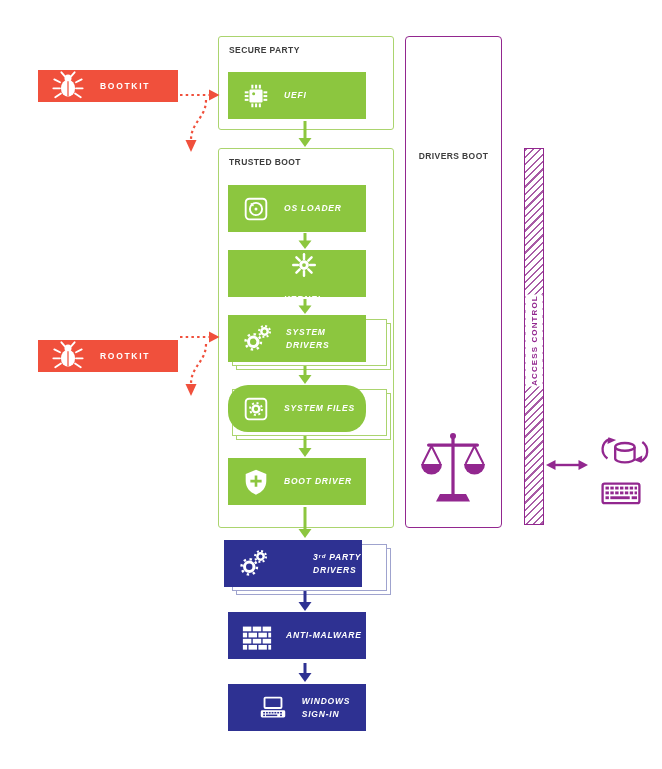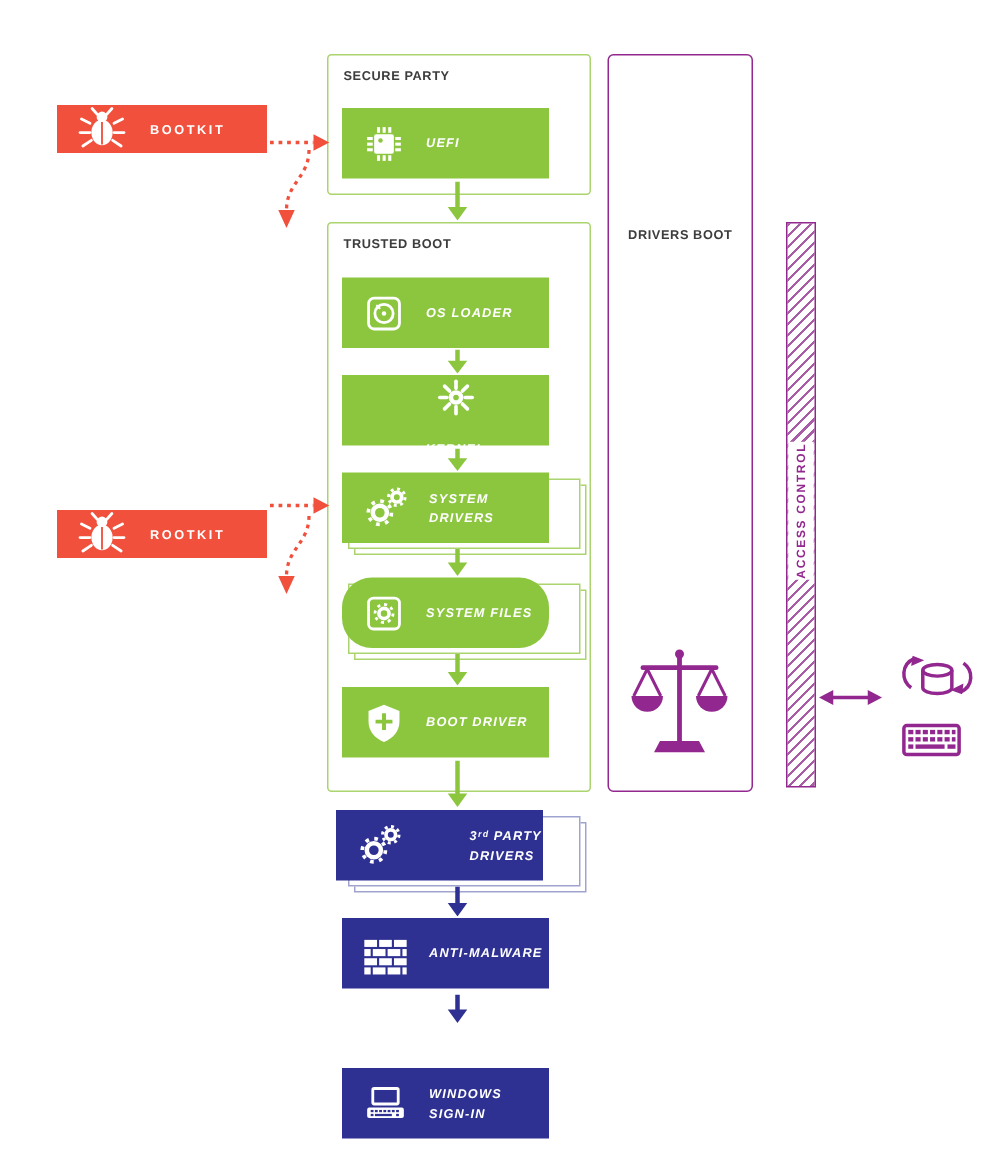--- a/index.html
+++ b/index.html
@@ -275,21 +275,21 @@
         </g>
       </svg>
     </span>
     <span class="node-label">ANTI-MALWARE</span>
   </div>
   <svg class="varrow navy-arrow" style="left:298px;top:663px;" width="14" height="19" viewBox="0 0 14 19">
     <line x1="7" y1="0" x2="7" y2="10.5"></line>
       <polygon points="0.5,10 13.5,10 7,19"></polygon>
   </svg>
 
-  <div class="node navy-node" style="left:228px;top:712px;">
+  <div class="node navy-node" style="left:228px;top:684px;justify-content:center;">
     <span class="icon">
       <svg width="32" height="32" viewBox="0 0 34 34">
         <rect x="8" y="6" width="18" height="11" rx="1" fill="none" stroke="#fff" stroke-width="2"></rect>
         <rect x="4" y="19.5" width="26" height="7.5" rx="1.5" fill="#fff"></rect>
         <g fill="#2E3192">
           <rect x="6.5" y="21.2" width="2" height="1.6"></rect>
             <rect x="9.5" y="21.2" width="2" height="1.6"></rect>
             <rect x="12.5" y="21.2" width="2" height="1.6"></rect>
             <rect x="15.5" y="21.2" width="2" height="1.6"></rect>
             <rect x="18.5" y="21.2" width="2" height="1.6"></rect>

